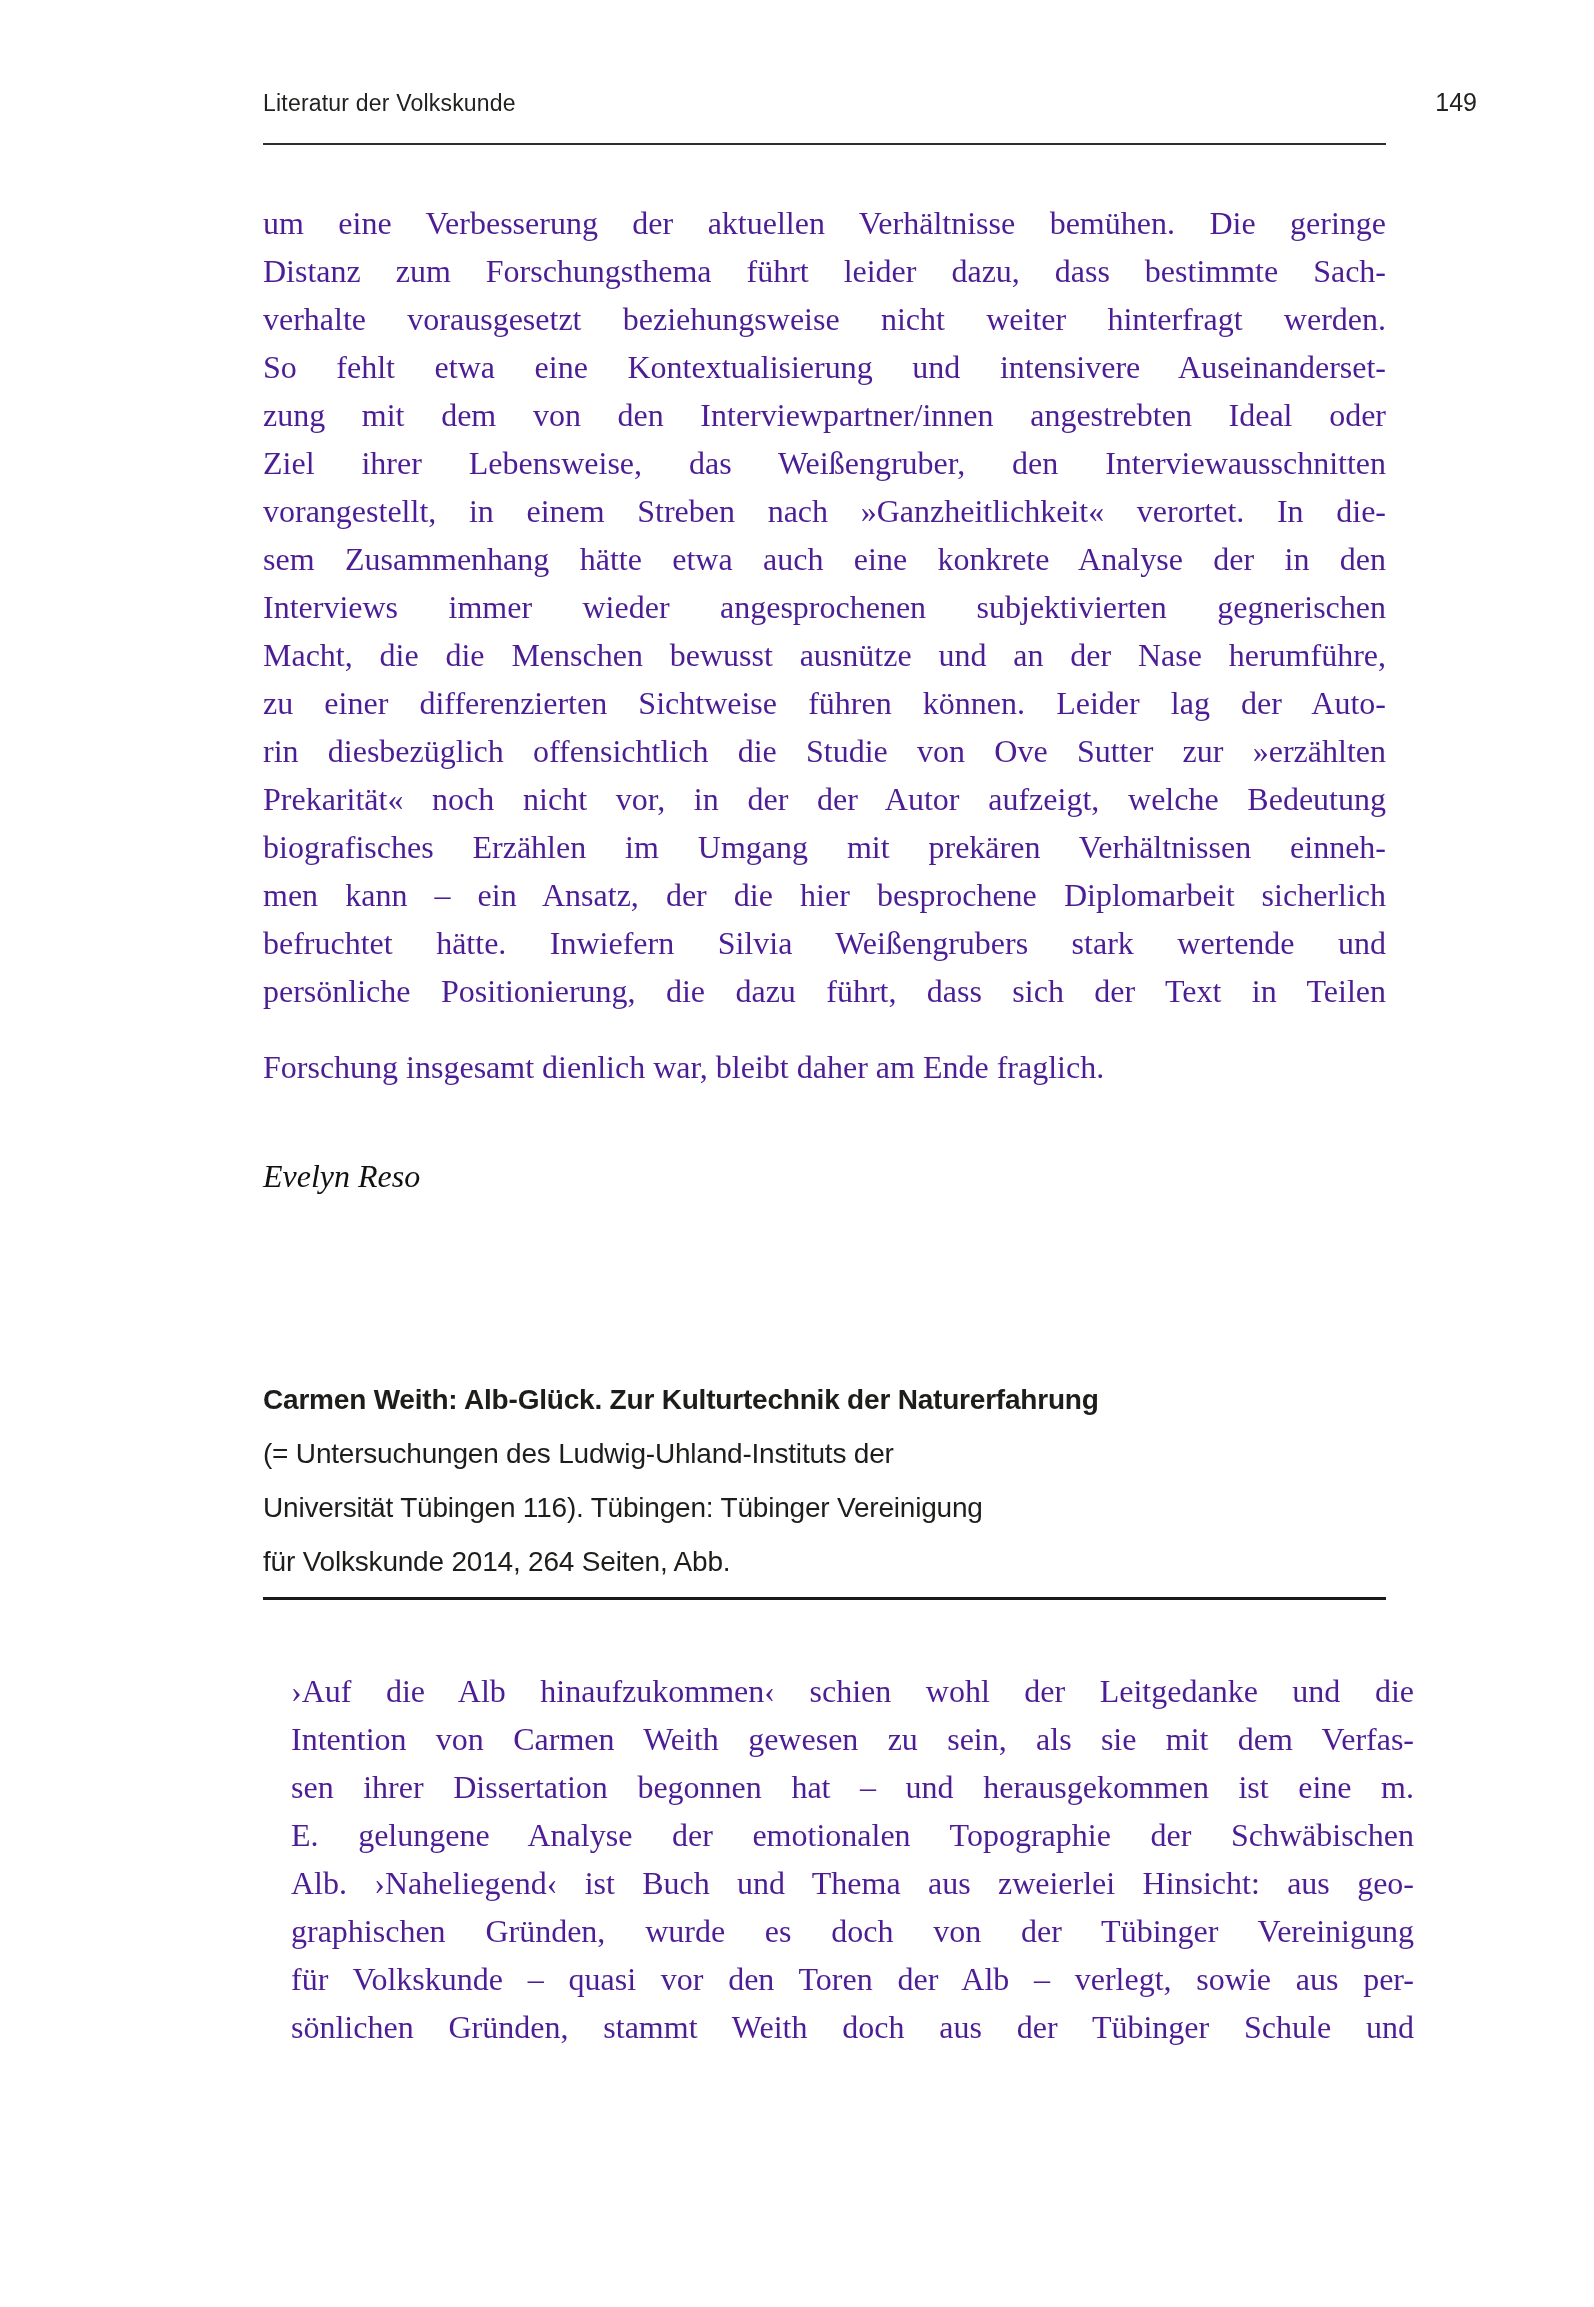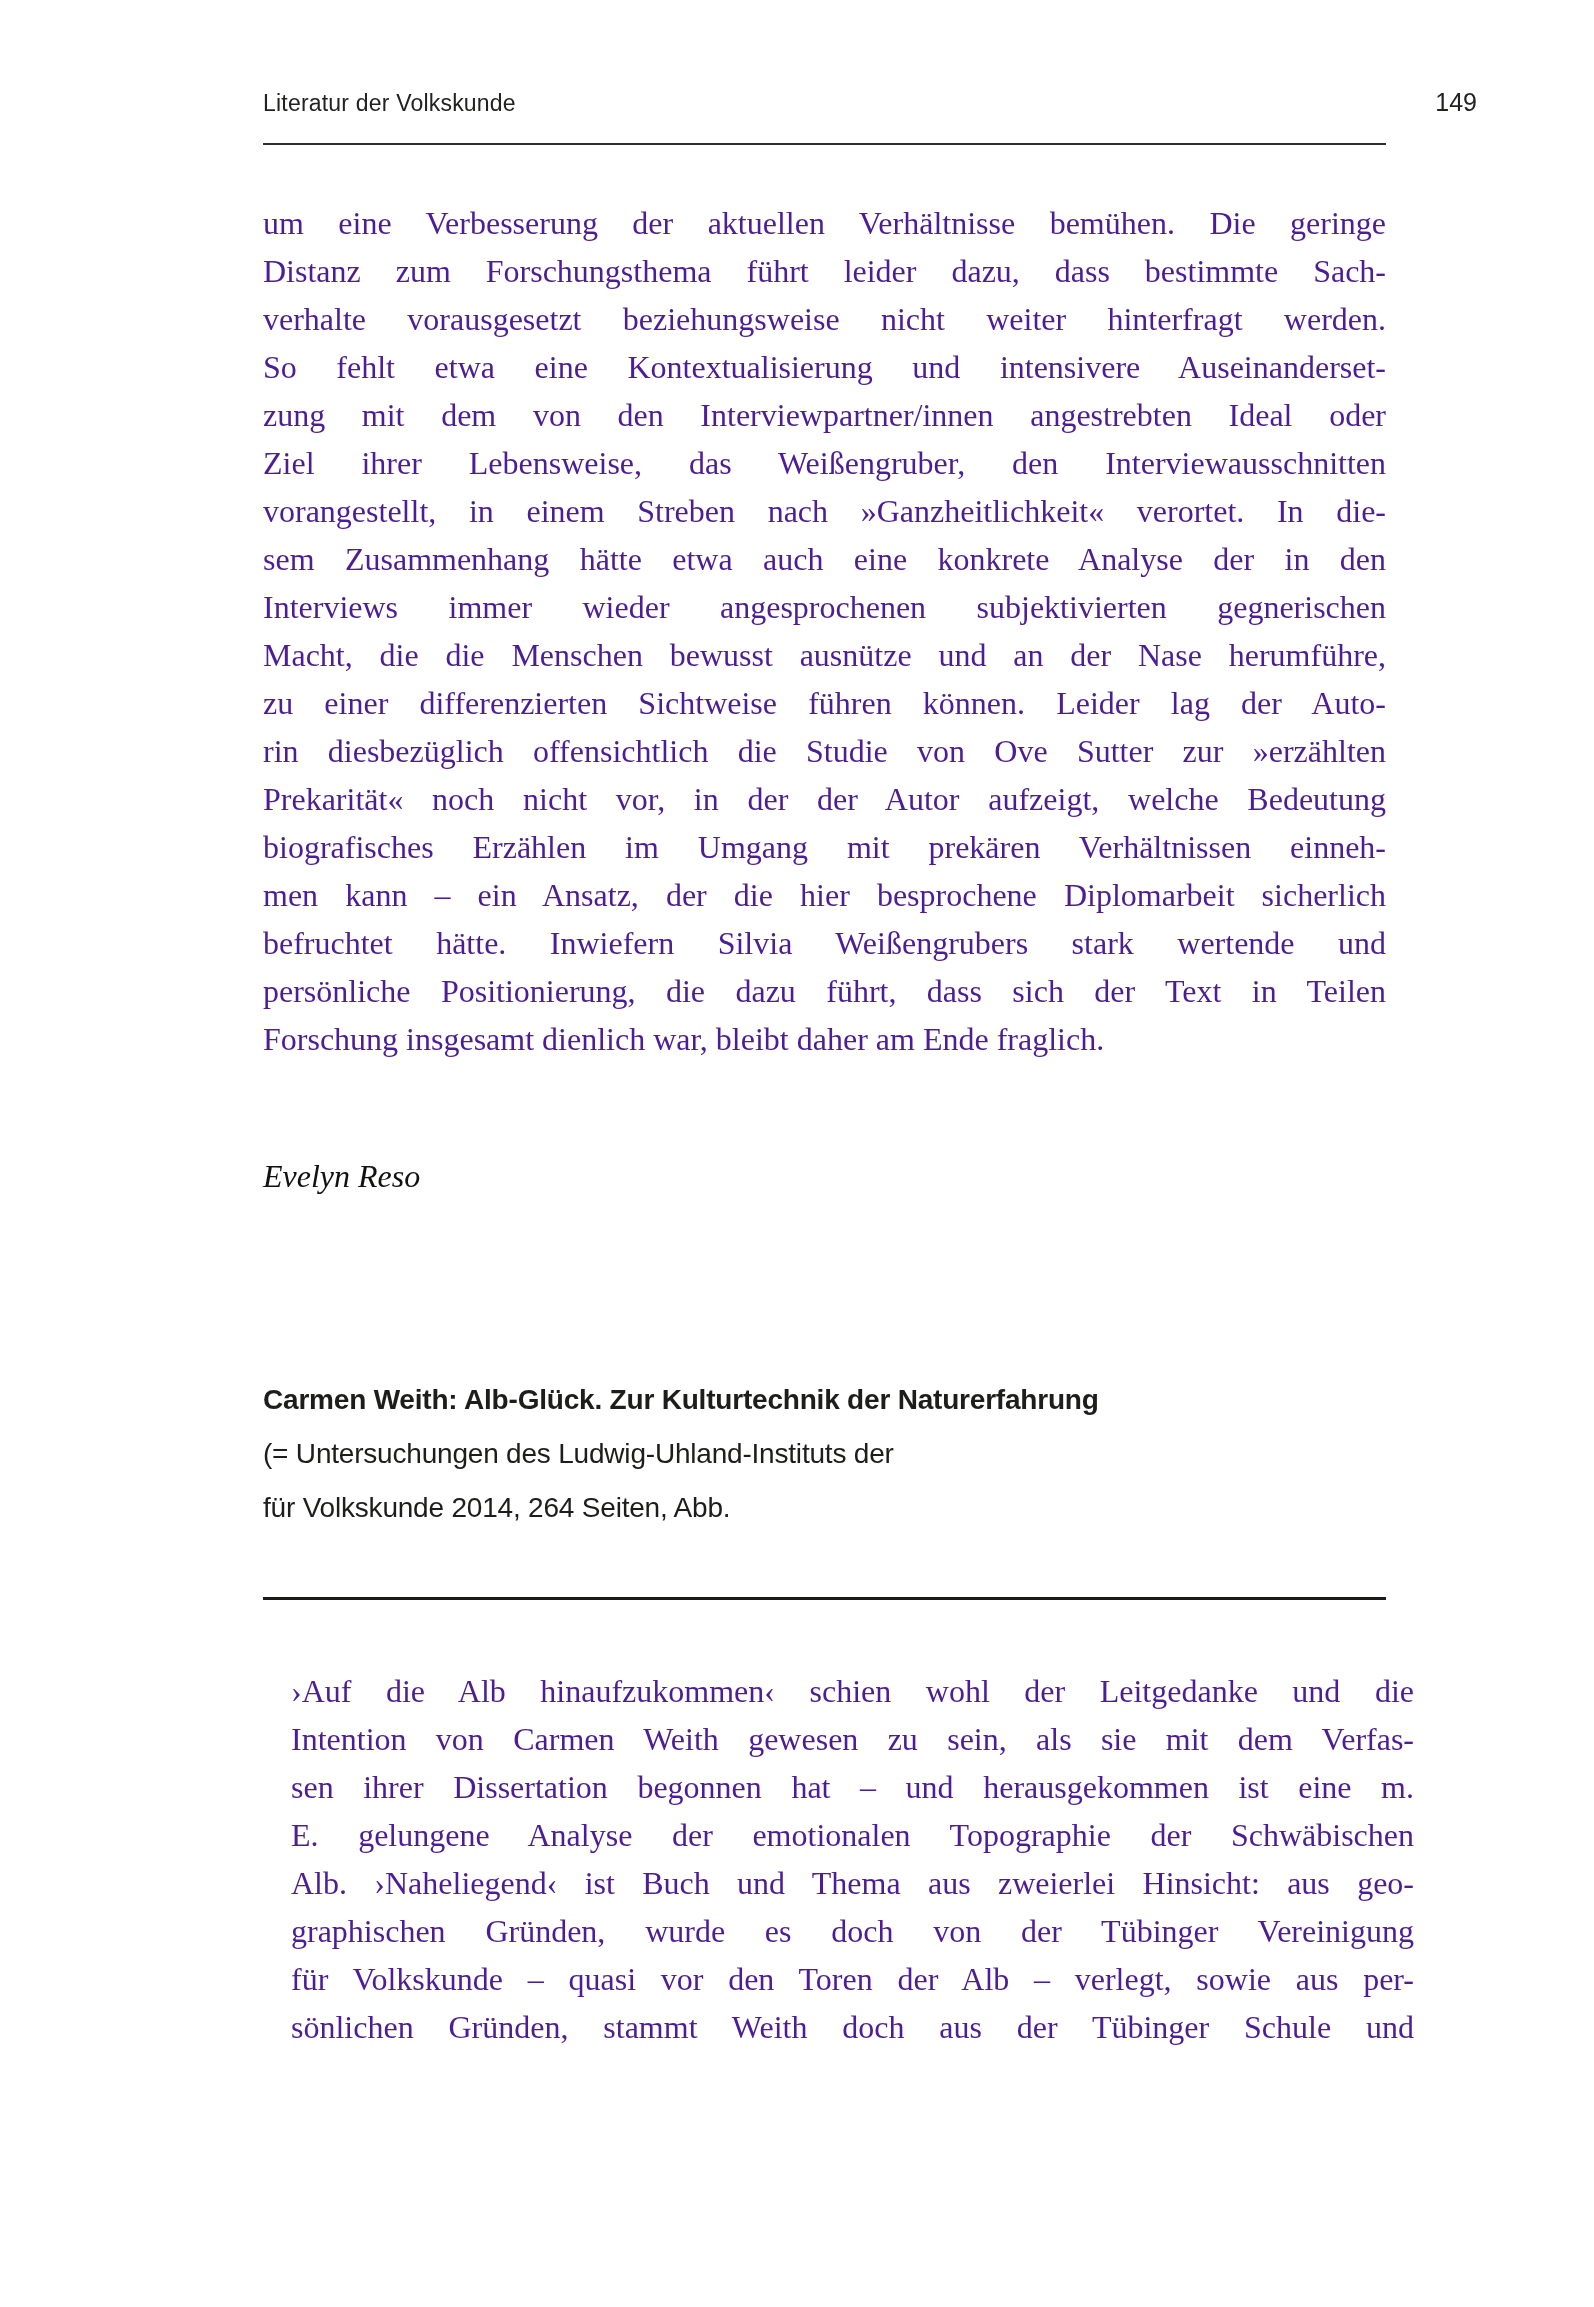--- a/index.html
+++ b/index.html
@@ -57,20 +57,21 @@
   .body-par .tline {
     height: 48px;
     line-height: 48px;
     text-align: justify;
     text-align-last: justify;
     white-space: nowrap;
   }
   
   .par-prev .tline:last-child {
     text-align-last: left;
+    margin-top: 28px;
   }
   .signature {
     position: absolute;
     top: 1142px;
     left: 263px;
     width: 1123px;
     font-size: 32px;
     line-height: 48px;
     font-style: italic;
     color: #111110;
@@ -139,20 +140,21 @@
       <div class="tline">persönliche Positionierung, die dazu führt, dass sich der Text in Teilen</div>
       <div class="tline">Forschung insgesamt dienlich war, bleibt daher am Ende fraglich.</div>
     </div>
 
   <div class="signature">Evelyn Reso</div>
 
   <div class="book-heading">
     <div class="h-title">Carmen Weith: Alb-Glück. Zur Kulturtechnik der Naturerfahrung</div>
     <div>
         <div class="h-line">(= Untersuchungen des Ludwig-Uhland-Instituts der</div>
+        <div class="h-line">Universität Tübingen 116). Tübingen: Tübinger Vereinigung</div>
         <div class="h-line">für Volkskunde 2014, 264 Seiten, Abb.</div>
       </div>
   </div>
 
   <div class="rule-section"></div>
 
   <div class="body-par par-next">
       <div class="tline">›Auf die Alb hinaufzukommen‹ schien wohl der Leitgedanke und die</div>
       <div class="tline">Intention von Carmen Weith gewesen zu sein, als sie mit dem Verfas-</div>
       <div class="tline">sen ihrer Dissertation begonnen hat – und herausgekommen ist eine m.</div>

